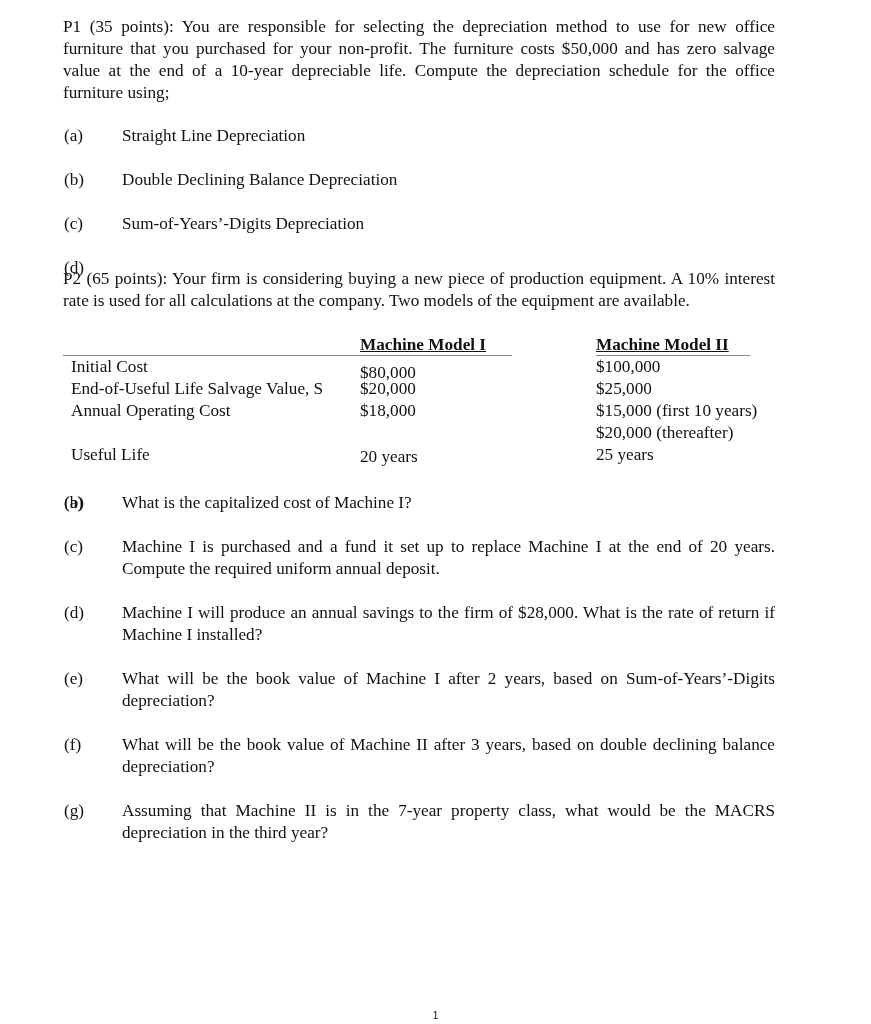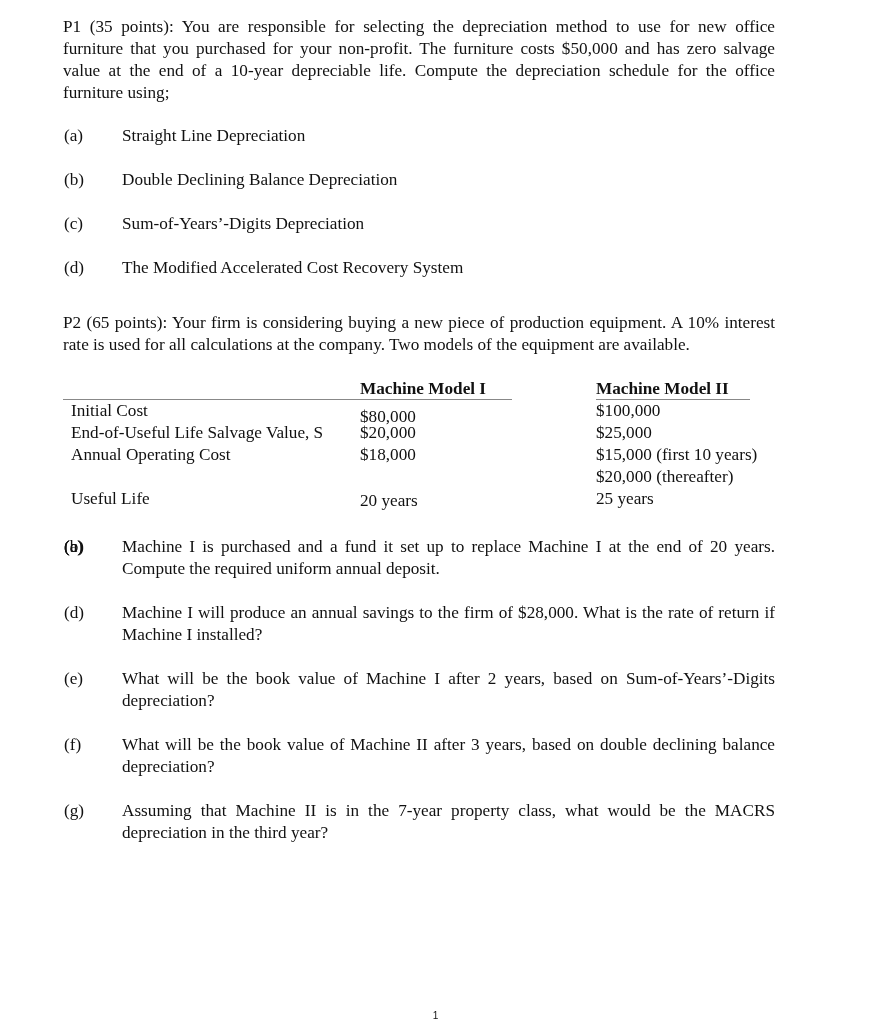--- a/index.html
+++ b/index.html
@@ -15,38 +15,38 @@
   .subitem { position: relative; padding-left: 59px; }
   .subitem .lbl { position: absolute; left: 0; width: 59px; padding-left: 1px; }
   .p1-list { margin-top: 21px; }
   .p1-list .subitem { margin-bottom: 22px; }
   .p2 { margin-top: 33px; }
   .tbl { position: relative; margin-top: 22px; height: 136px; }
   .tbl .hdr-line { position: absolute; left: 0; top: 21px; width: 449px; height: 1px; background: #888; }
   .tbl .hdr-line2 { position: absolute; left: 533px; top: 21px; width: 154px; height: 1px; background: #888; }
   .cell { position: absolute; white-space: nowrap; }
   .c0 { left: 8px; } .c1 { left: 297px; } .c2 { left: 533px; }
-  .hdr { font-weight: bold; }
+  .hdr { font-weight: bold; text-decoration: underline; }
   .p2-list { margin-top: 2px; }
   .p2-list .subitem { margin-bottom: 22px; text-align: justify; }
   .pagenum { position: absolute; left: 0; width: 871px; top: 1010px; text-align: center;
     font-family: "Liberation Sans", sans-serif; font-size: 10px; line-height: 12px; }
 </style>
 </head>
 <body>
 
 <div class="page">
 
   <p class="para"><b>P1 (35 points):</b><span> You are responsible for selecting the depreciation method to use for new office furniture that you purchased for your non-profit.  The furniture costs $50,000 and has zero salvage value at the end of a 10-year depreciable life.  Compute the depreciation schedule for the office furniture using;</span></p>
 
   <ul class="sublist p1-list">
     <li class="subitem"><span class="lbl">(a)</span><span>Straight Line Depreciation</span></li>
     <li class="subitem"><span class="lbl">(b)</span><span>Double Declining Balance Depreciation</span></li>
     <li class="subitem"><span class="lbl">(c)</span><span>Sum-of-Years’-Digits Depreciation</span></li>
-    <li class="subitem"><span class="lbl">(d)</span><span>The Modified Accelerated Cost Recovery System</span></li>
+    <li class="subitem"><span class="lbl">(d)</span></li>
   </ul>
 
   <p class="para p2"><b>P2 (65 points):</b><span> Your firm is considering buying a new piece of production equipment.  A 10% interest rate is used for all calculations at the company.  Two models of the equipment are available.</span></p>
 
   <div class="tbl">
     <div class="hdr-line"></div>
     <div class="hdr-line2"></div>
     <span class="cell c1 hdr" style="top:0">Machine Model I</span>
     <span class="cell c2 hdr" style="top:0">Machine Model II</span>
 
@@ -64,21 +64,21 @@
 
     <span class="cell c2" style="top:88px">$20,000 (thereafter)</span>
 
     <span class="cell c0" style="top:110px">Useful Life</span>
     <span class="cell c1" style="top:112px">20 years</span>
     <span class="cell c2" style="top:110px">25 years</span>
   </div>
 
   <ul class="sublist p2-list">
     <li class="subitem"><span class="lbl">(a)</span></li>
-    <li class="subitem"><span class="lbl">(b)</span></li>
+    <li class="subitem"><span class="lbl">(b)</span><span>What is the capitalized cost of Machine I?</span></li>
     <li class="subitem"><span class="lbl">(c)</span><span>Machine I is purchased and a fund it set up to replace Machine I at the end of 20 years.  Compute the required uniform annual deposit.</span></li>
     <li class="subitem"><span class="lbl">(d)</span><span>Machine I will produce an annual savings to the firm of $28,000.  What is the rate of return if Machine I installed?</span></li>
     <li class="subitem"><span class="lbl">(e)</span><span>What will be the book value of Machine I after 2 years, based on Sum-of-Years’-Digits depreciation?</span></li>
     <li class="subitem"><span class="lbl">(f)</span><span>What will be the book value of Machine II after 3 years, based on double declining balance depreciation?</span></li>
     <li class="subitem"><span class="lbl">(g)</span><span>Assuming that Machine II is in the 7-year property class, what would be the MACRS depreciation in the third year?</span></li>
   </ul>
 </div>
 
 <div class="pagenum">1</div>
 

